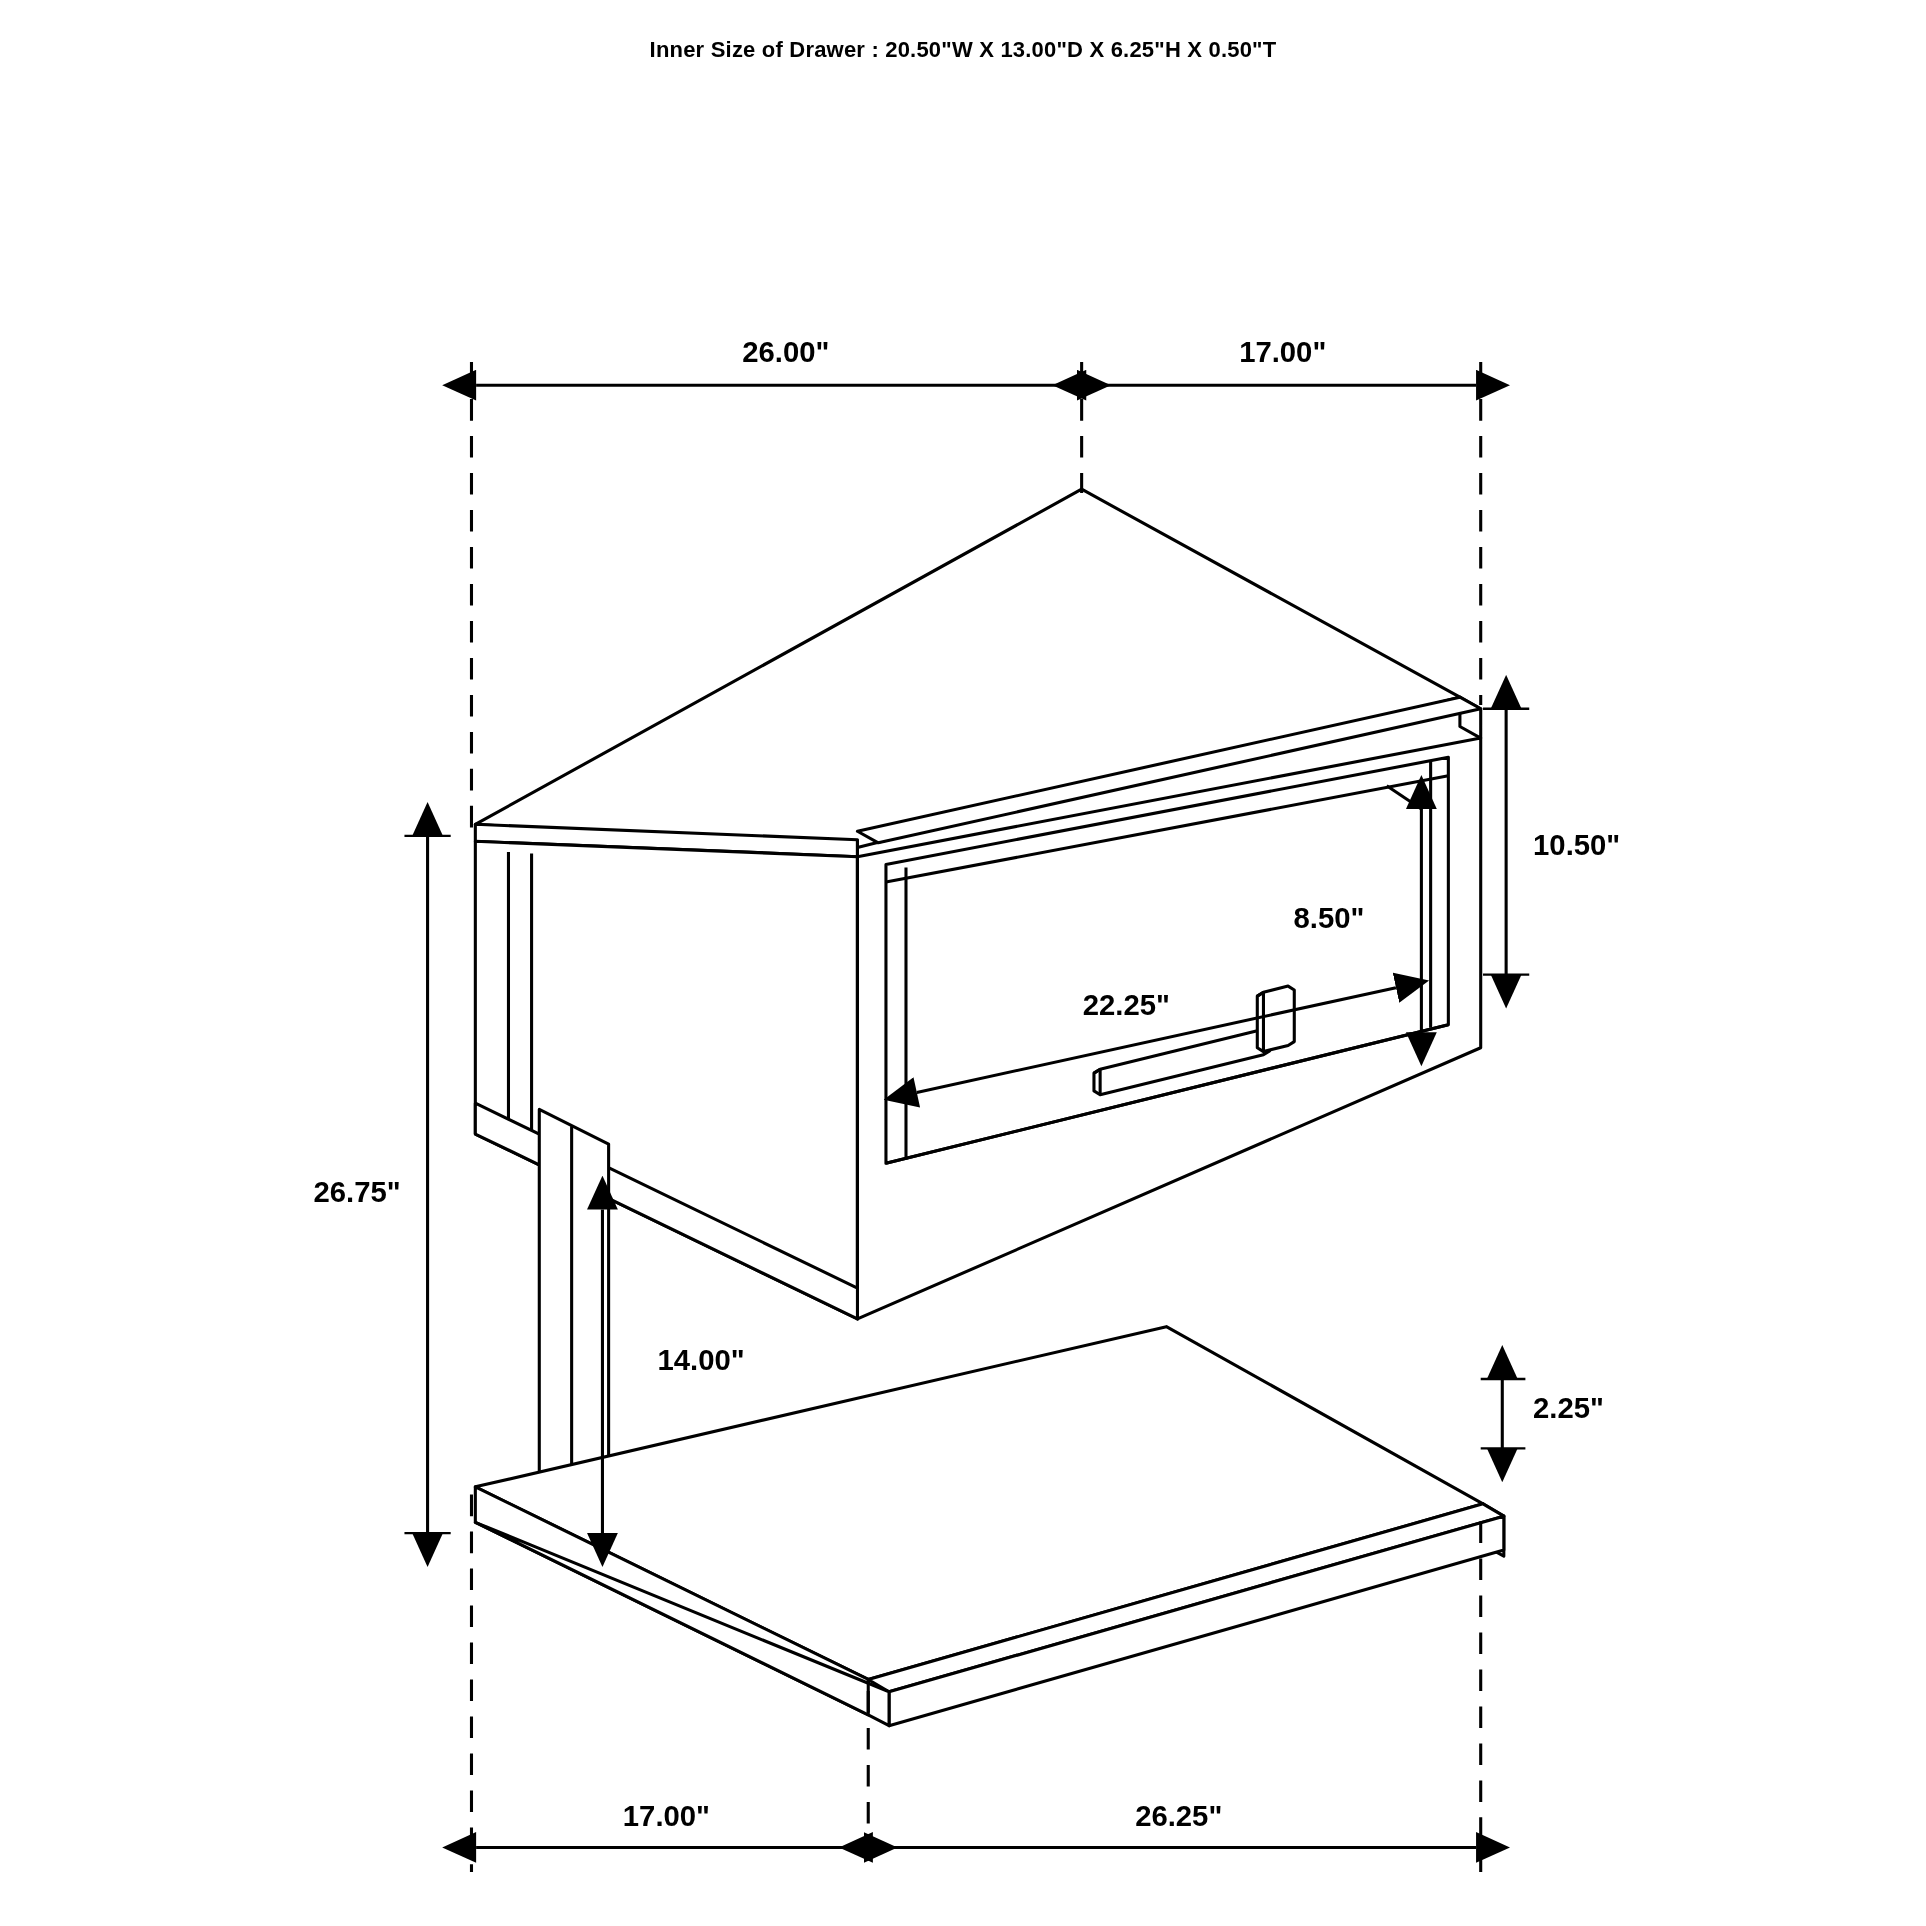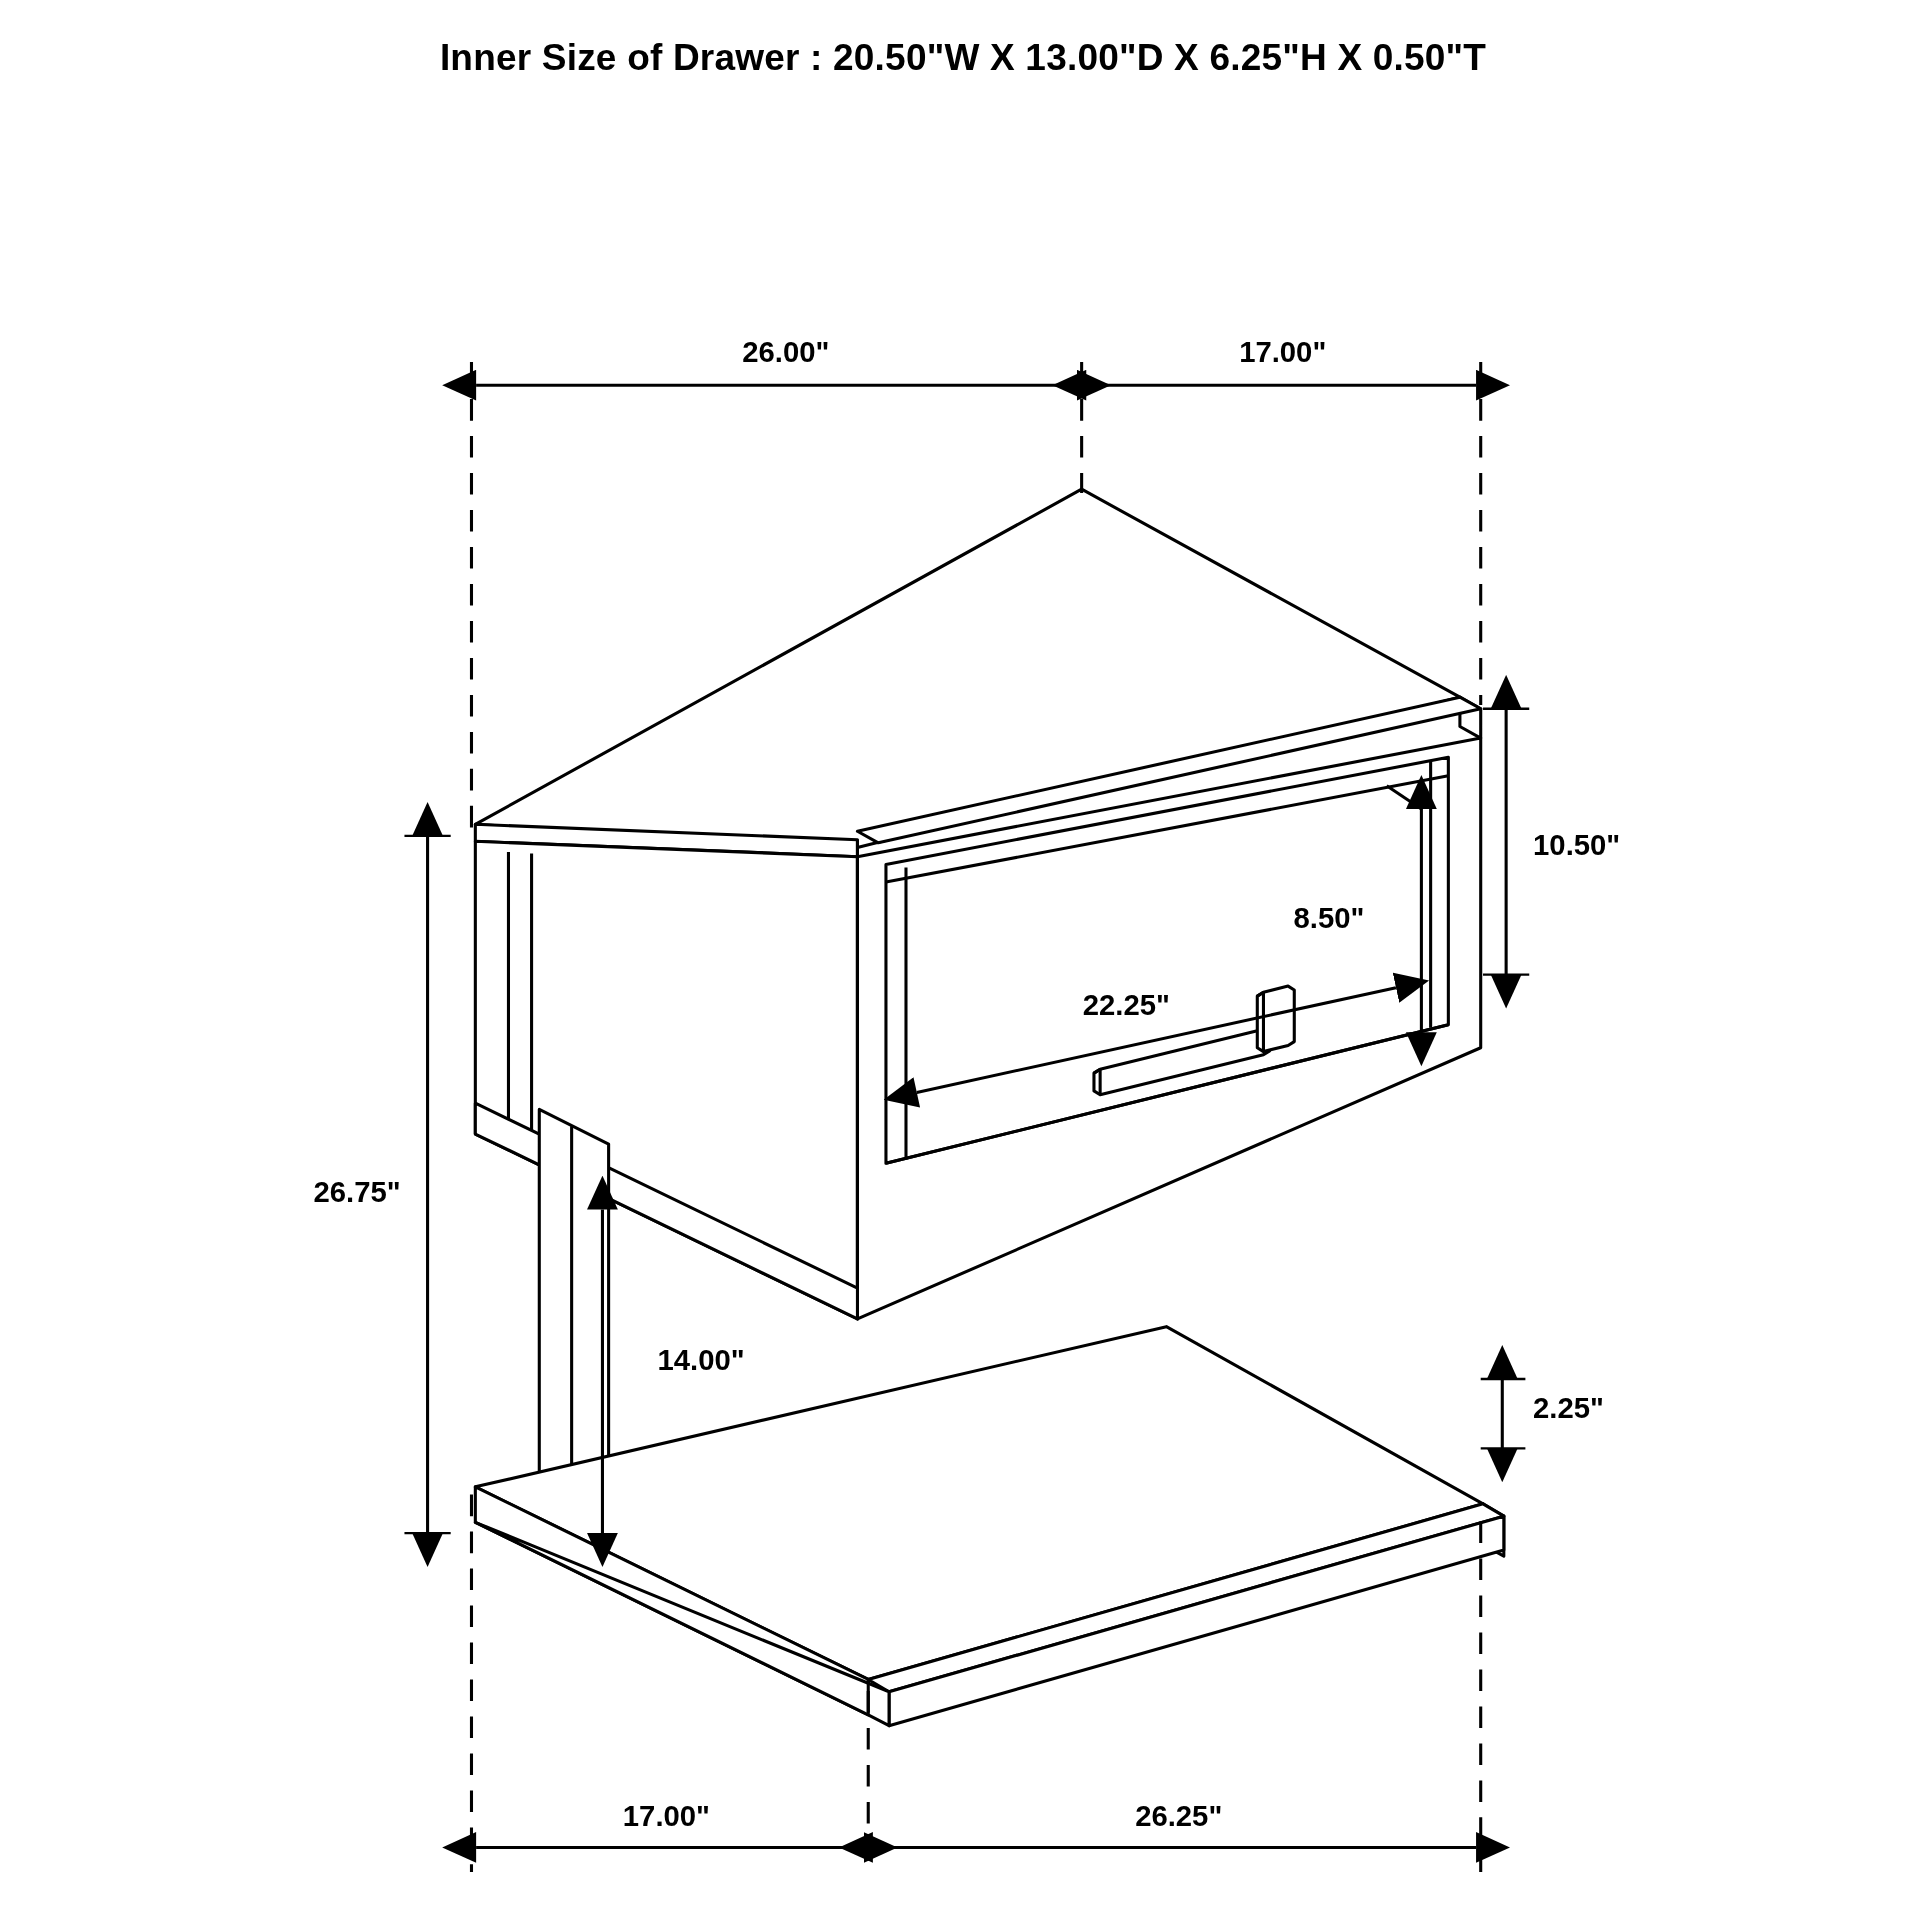--- a/index.html
+++ b/index.html
@@ -21,21 +21,21 @@
     top: 0;
     width: 1926px;
     height: 1926px;
   }
   .title {
     position: absolute;
     top: 37px;
     left: 0;
     width: 1926px;
     text-align: center;
-    font-size: 37px;
+    font-size: 22px;
     font-weight: bold;
     letter-spacing: 0.2px;
   }
   svg {
     position: absolute;
     left: 0;
     top: 0;
   }
   .dimlabel {
     font-family: "Liberation Sans", sans-serif;

